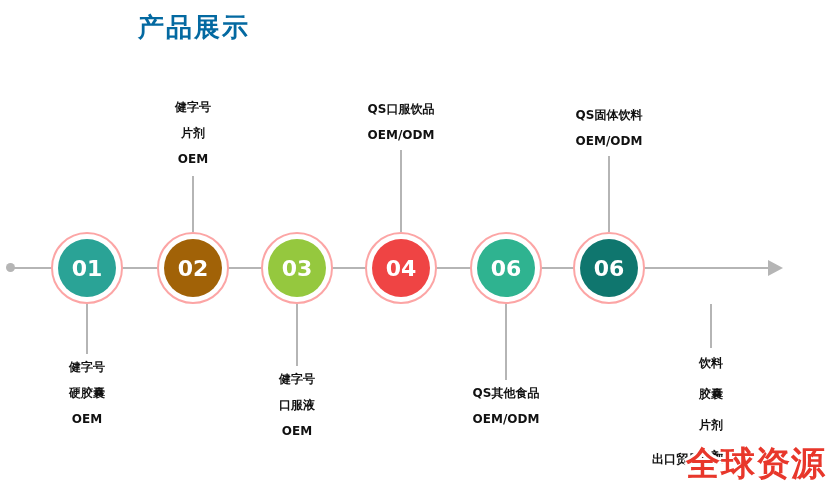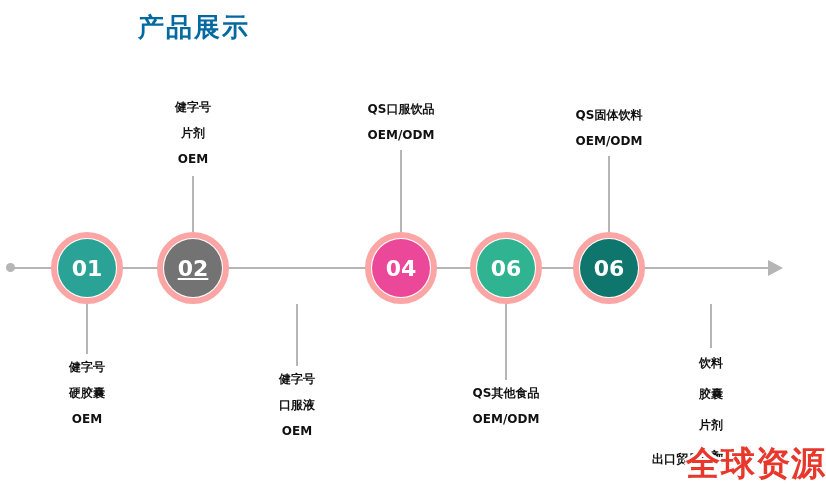--- a/index.html
+++ b/index.html
@@ -51,21 +51,21 @@
     border-bottom: 8px solid transparent;
   }
 
   .node {
     position: absolute;
     top: 268px;
     transform: translate(-50%, -50%);
     width: 72px;
     height: 72px;
     border-radius: 50%;
-    border: 6px solid #fca5a5;
+    border: 2px solid #fca5a5;
     background: #ffffff;
     box-sizing: border-box;
     display: flex;
     align-items: center;
     justify-content: center;
   }
   .bubble {
     width: 58px;
     height: 58px;
     border-radius: 50%;
@@ -139,26 +139,31 @@
   <div class="conn" style="left:506px; top:304px; height:76px;"></div>
   <div class="conn" style="left:609px; top:156px; height:76px;"></div>
   <div class="conn" style="left:711px; top:304px; height:44px;"></div>
 
   <div class="node" style="left:87px;">
     <div class="bubble" style="background: rgb(42, 163, 150);">
       <span>01</span>
     </div>
   </div>
   <div class="node" style="left:193px;">
-    <div class="bubble" style="background: #737373; text-decoration: underline;">
+    <div class="bubble" style="background: #a16207;">
       <span>02</span>
     </div>
   </div>
+  <div class="node" style="left:297px;">
+    <div class="bubble" style="background: rgb(149, 200, 62);">
+      <span>03</span>
+    </div>
+  </div>
   <div class="node" style="left:401px;">
-    <div class="bubble" style="background: #ec4899;">
+    <div class="bubble" style="background: #ef4444;">
       <span>04</span>
     </div>
   </div>
   <div class="node" style="left:506px;">
     <div class="bubble" style="background: rgb(47, 179, 144);">
       <span>06</span>
     </div>
   </div>
   <div class="node" style="left:609px;">
     <div class="bubble" style="background: #0f766e;">

